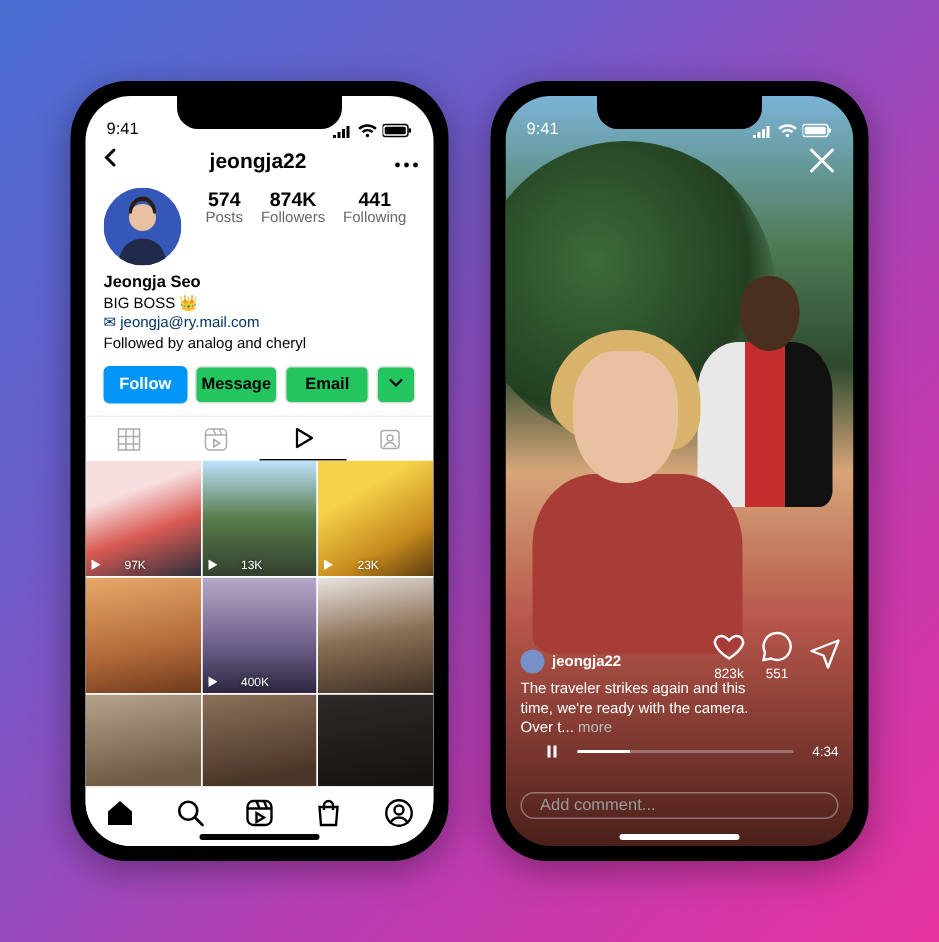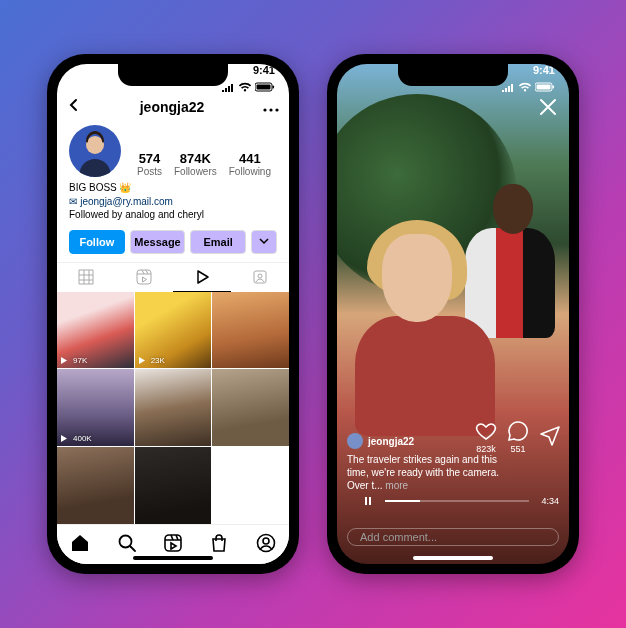--- a/index.html
+++ b/index.html
@@ -22,58 +22,58 @@
   }
   .screen {
     width: 100%; height: 100%; border-radius: 30px; overflow: hidden;
     position: relative;
   }
   .screen-light { background: #fff; color: #000; }
   .screen-dark  { background: #000; color: #fff; }
 
   .status-bar {
     height: 30px; display: flex; justify-content: space-between; align-items: flex-end;
-    padding: 0 14px 2px; font-size: 11px; font-weight: 700; flex-direction: column;
+    padding: 0 14px 2px; font-size: 11px; font-weight: 400;
   }
   .status-icons { display: flex; gap: 3px; align-items: center; }
   .screen-dark .status-bar { color: #fff; }
 
   
   .topbar {
     display: flex; align-items: center; justify-content: space-between;
     padding: 4px 10px 6px; font-size: 14px; font-weight: 600;
   }
   .topbar .title { flex: 1; text-align: center; }
-  .profile-row { display: flex; align-items: flex-end; padding: 4px 12px 2px; gap: 10px; }
+  .profile-row { display: flex; align-items: flex-start; padding: 4px 12px 2px; gap: 10px; }
   .avatar {
     width: 52px; height: 52px; border-radius: 50%; overflow: hidden; flex: none;
   }
   .stats { flex: 1; display: flex; justify-content: space-around; text-align: center; }
   .stat .num { font-weight: 700; font-size: 13px; }
   .stat .lbl { font-size: 10px; color: #666; }
   .bio { padding: 2px 12px 6px; font-size: 10px; line-height: 1.35; }
   .bio .name { font-weight: 600; font-size: 11px; }
   .bio .cat  { color: #999; }
   .bio .link { color: #003569; }
   .btns { display: flex; gap: 5px; padding: 2px 12px 8px; }
   .btn {
     flex: 1; font-size: 11px; font-weight: 600; text-align: center;
-    padding: 5px 0; border-radius: 4px; border: 1px solid #ddd; background: #c4b5fd;
+    padding: 5px 0; border-radius: 4px; border: 1px solid #ddd; background: #22c55e;
   }
   .btn.primary { background: #0095f6; color: #fff; border-color: #0095f6; }
   .btn.caret { flex: none; width: 26px; }
   .tabstrip { display: flex; height: 30px; border-top: 1px solid #eee; }
   .tabstrip .tab { flex: 1; display: flex; align-items: center; justify-content: center; color: #aaa; }
   .tabstrip .tab.active { color: #000; border-bottom: 1px solid #000; }
   .grid { display: grid; grid-template-columns: repeat(3,1fr); gap: 1px; }
   .cell { aspect-ratio: 1/1; position: relative; overflow: hidden; }
   .cell .thumb { width: 100%; height: 100%; }
   .cell .overlay {
     position: absolute; left: 3px; bottom: 3px; color: #fff; font-size: 8px;
-    display: flex; align-items: center; gap: 6px;
+    display: flex; align-items: center; gap: 16px;
     text-shadow: 0 0 3px rgba(0,0,0,0.6);
   }
   .bottomnav {
     position: absolute; bottom: 0; left: 0; right: 0; height: 40px;
     border-top: 1px solid #eee; background: #fff;
     display: flex; justify-content: space-around; align-items: center;
   }
   .bottomnav .icn { width: 20px; height: 20px; }
   .home-indicator {
     position: absolute; bottom: 4px; left: 50%; transform: translateX(-50%);
@@ -221,20 +221,21 @@
           <div class="lbl">Followers</div>
         </div>
         <div class="stat">
           <div class="num">441</div>
           <div class="lbl">Following</div>
         </div>
       </div>
     </div>
 
     <div class="bio">
+      <div class="name">Jeongja Seo</div>
       <div>BIG BOSS 👑</div>
       <div class="link">✉ jeongja@ry.mail.com</div>
       <div>Followed by analog and cheryl</div>
     </div>
 
     <div class="btns">
       <div class="btn primary">Follow</div>
       <div class="btn">Message</div>
       <div class="btn">Email</div>
       <div class="btn caret">
@@ -271,20 +272,29 @@
     </div>
 
     <div class="grid">
       <div class="cell">
           <div class="thumb t1"></div>
           <div class="overlay">
             <svg width="7" height="7" viewBox="0 0 7 7">
               <path d="M1 0l6 3.5L1 7z" fill="#fff"></path>
             </svg>
             <span>97K</span>
+          </div>
+        </div>
+      <div class="cell">
+          <div class="thumb t2"></div>
+          <div class="overlay">
+            <svg width="7" height="7" viewBox="0 0 7 7">
+              <path d="M1 0l6 3.5L1 7z" fill="#fff"></path>
+            </svg>
+            <span>13K</span>
           </div>
         </div>
       <div class="cell">
           <div class="thumb t3"></div>
           <div class="overlay">
             <svg width="7" height="7" viewBox="0 0 7 7">
               <path d="M1 0l6 3.5L1 7z" fill="#fff"></path>
             </svg>
             <span>23K</span>
           </div>

